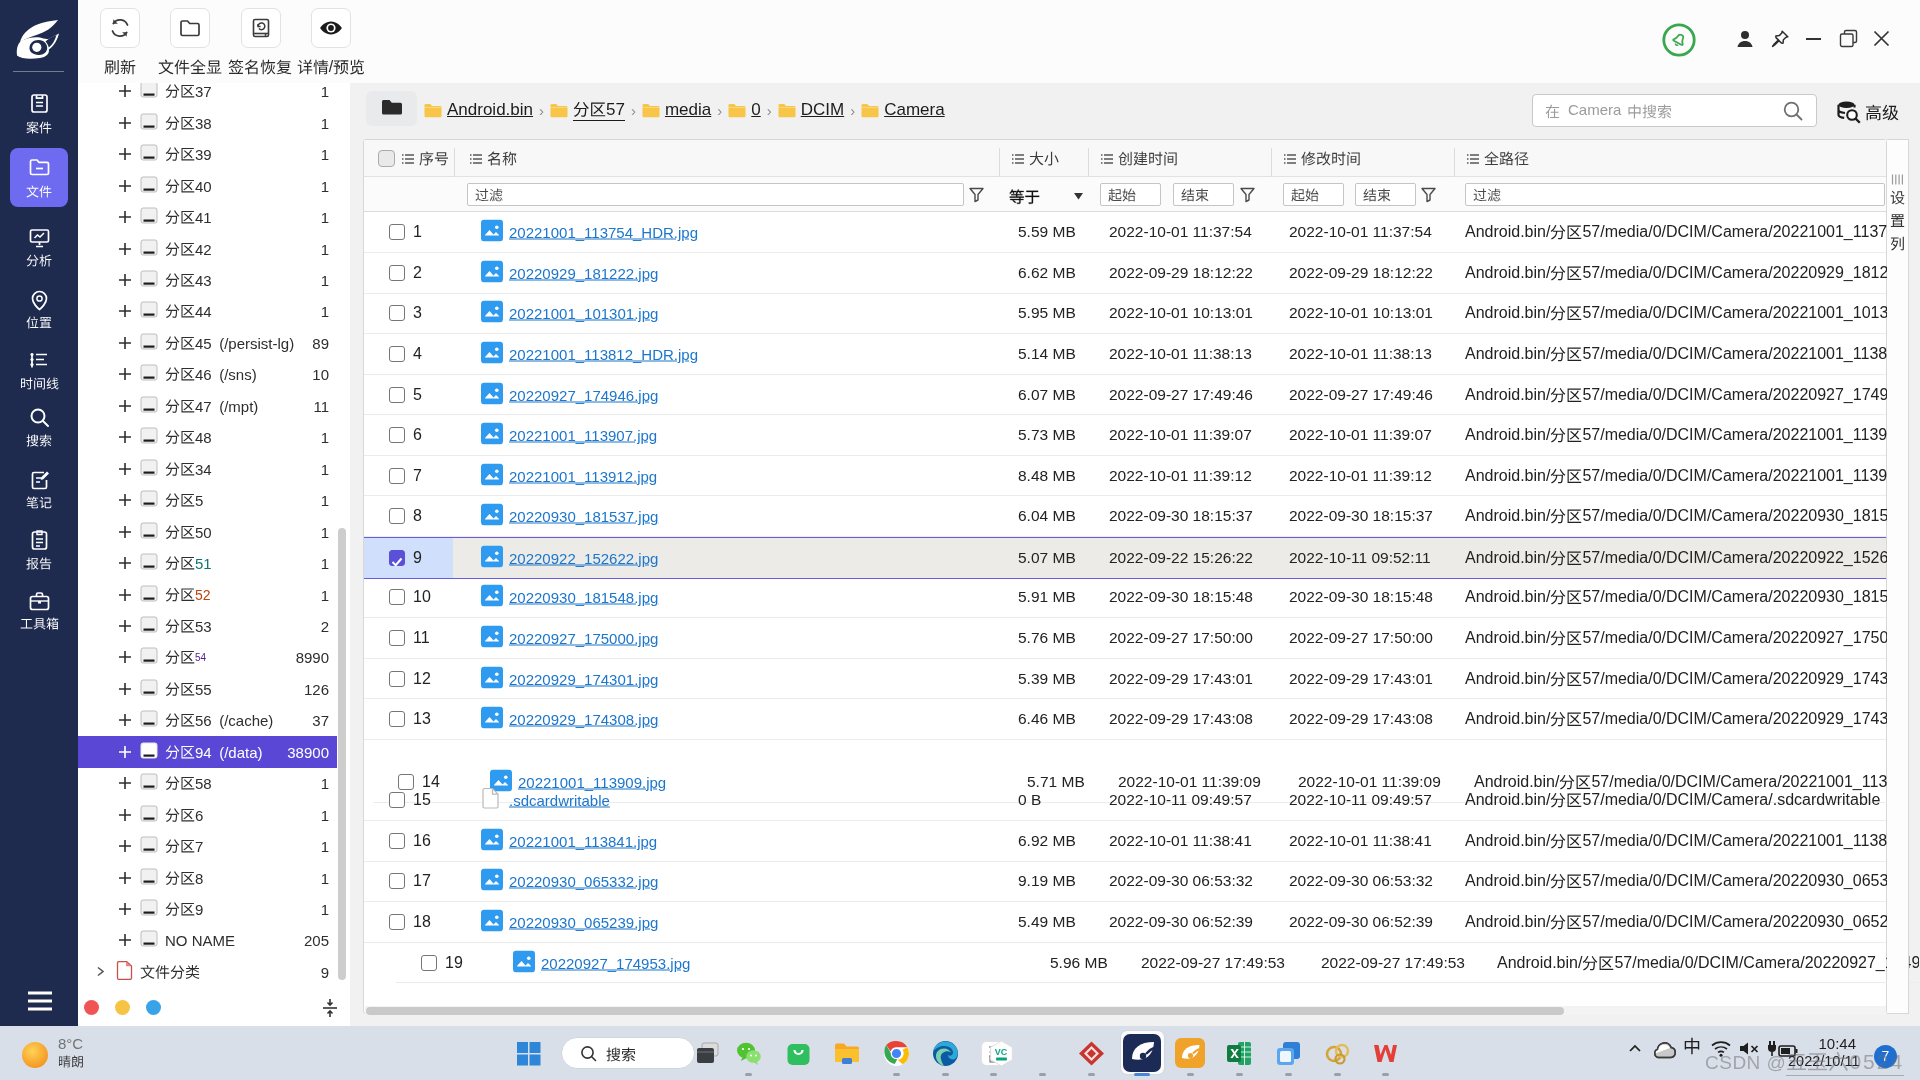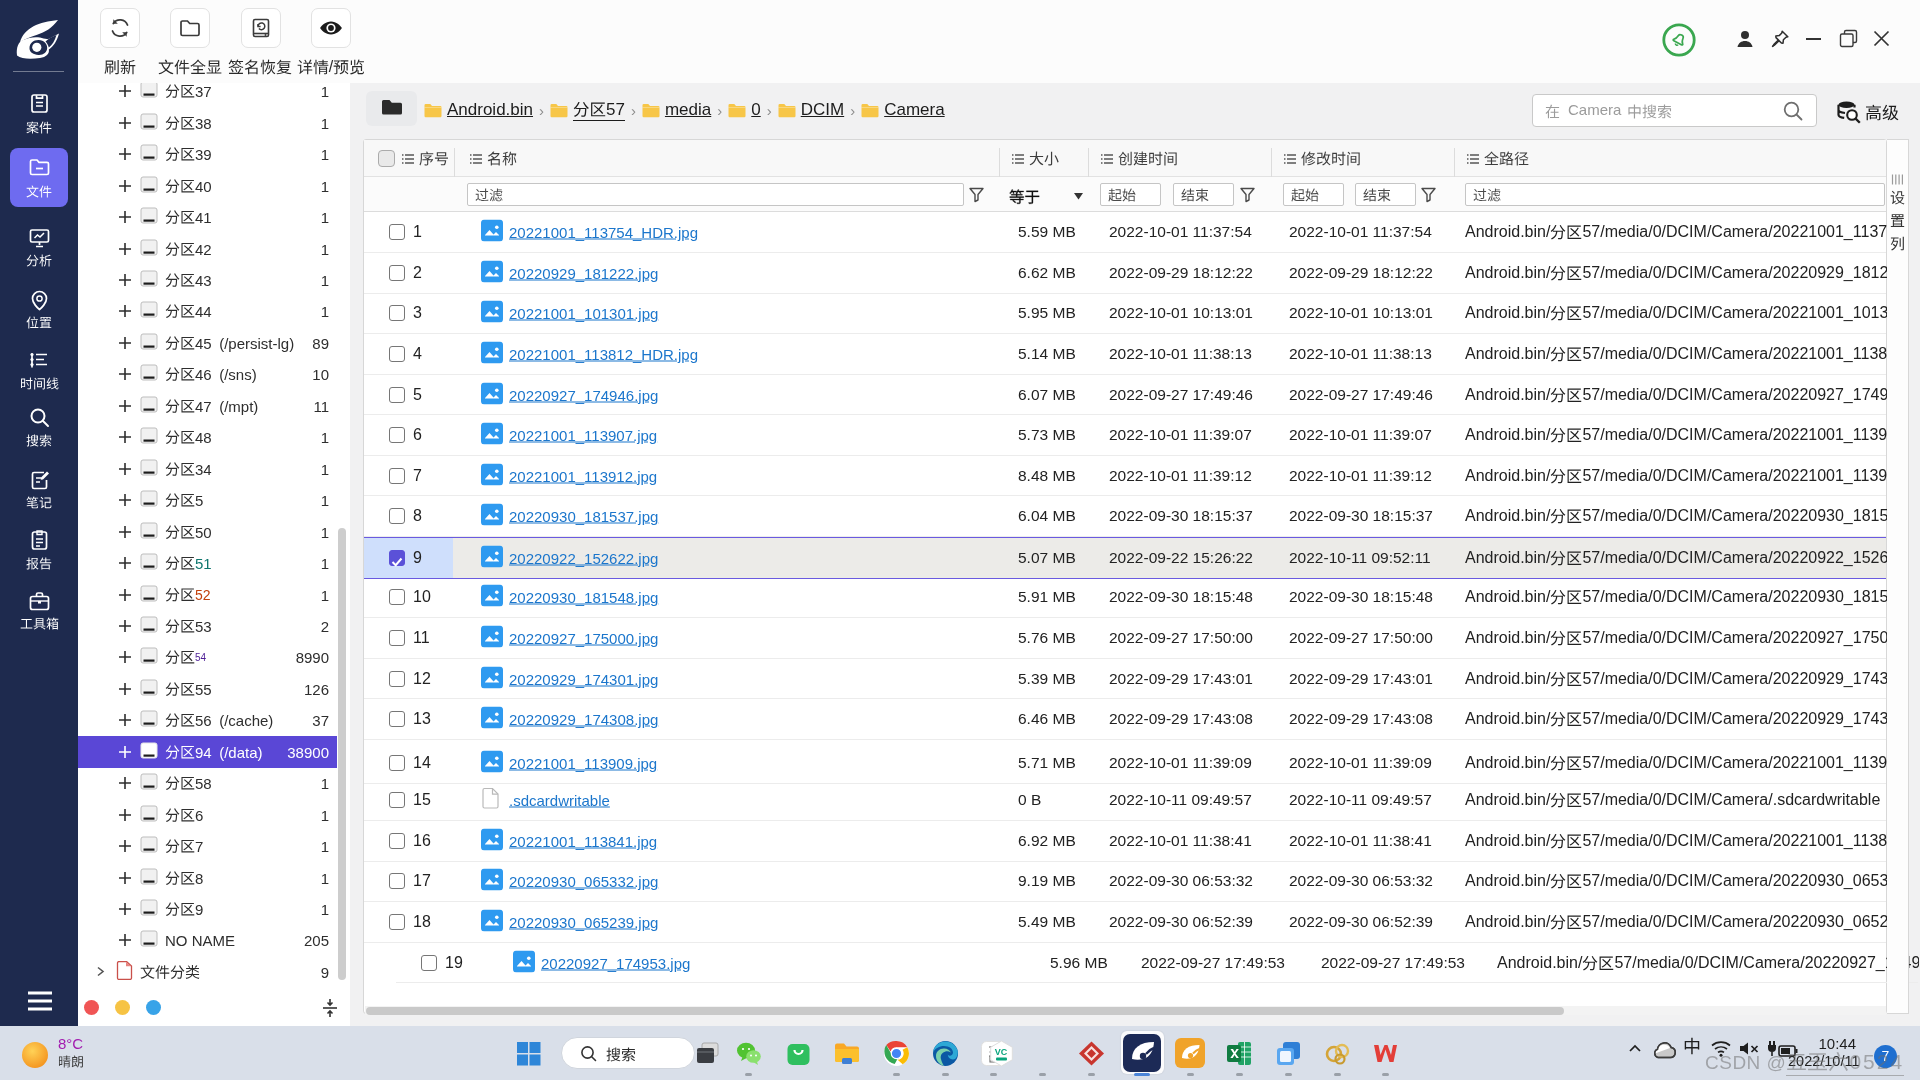--- a/index.html
+++ b/index.html
@@ -1360,21 +1360,21 @@
         <span>Android.bin/</span>
         <svg class="z " style="width:32px;height:16px;" viewBox="0 -880 2000 1000" fill="#222">
           <g transform="scale(1,-1)">
             <use href="#g5206" x="0"></use>
             <use href="#g533a" x="1000"></use>
           </g>
         </svg>
         <span>57/media/0/DCIM/Camera/20220929_174308.jpg</span>
       </span>
     </div>
-    <div class="row" style="top:603px;">
+    <div class="row" style="top:622px;margin-left:9px;">
       <span class="cb"></span>
       <span class="num">14</span>
       <span class="fico"><svg width="22" height="22" viewBox="0 0 22 22" fill="none" style="">
           <rect width="22" height="22" rx="3.5" fill="#2e9af0"></rect>
           <path d="M4 15.5l4.5-5 4 4.5 2.5-2.5 3 3v.5H4z" fill="#fff"></path>
           <circle cx="15.8" cy="7.8" r="1.8" fill="#fff"></circle>
         </svg></span>
       <span class="fname">20221001_113909.jpg</span>
       <span class="fsz">5.71 MB</span>
       <span class="fd1">2022-10-01 11:39:09</span>
@@ -1528,21 +1528,21 @@
 <div class="a taskbar">
     <div class="a" style="left:21px;top:15px"><svg width="28" height="28" viewBox="0 0 28 28" fill="none" style="">
         <defs>
           <radialGradient id="sng" cx=".4" cy=".35" r=".8">
             <stop offset="0" stop-color="#ffd257"></stop>
             <stop offset="1" stop-color="#f28a16"></stop>
           </radialGradient>
         </defs>
         <circle cx="14" cy="14" r="13" fill="url(#sng)"></circle>
       </svg></div>
-    <div class="a" style="left:58px;top:9px;font-size:15px;color:#a21caf">8°C</div>
+    <div class="a" style="left:58px;top:9px;font-size:15px;color:#737373">8°C</div>
     <div class="a" style="left:58px;top:26px"><svg class="z " style="width:26px;height:13px;" viewBox="0 -880 2000 1000" fill="#3c3c3c">
         <g transform="scale(1,-1)">
           <use href="#g6674" x="0"></use>
           <use href="#g6717" x="1000"></use>
         </g>
       </svg></div>
     <div class="a" style="left:516px;top:15px"><svg width="25" height="25" viewBox="0 0 25 25" fill="none" style="">
         <rect x="1" y="1" width="11" height="11" fill="#2e86d8"></rect>
         <rect x="13.5" y="1" width="11" height="11" fill="#2e86d8"></rect>
         <rect x="1" y="13.5" width="11" height="11" fill="#2e86d8"></rect>

